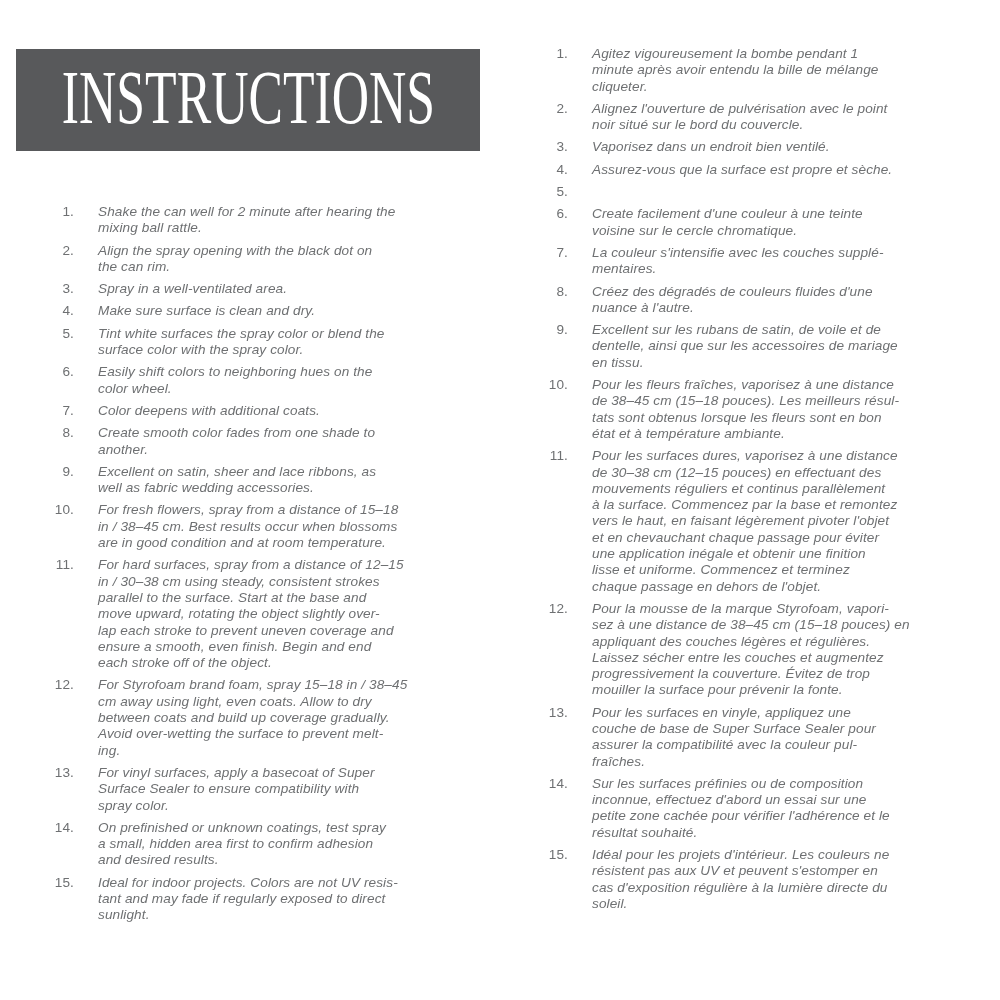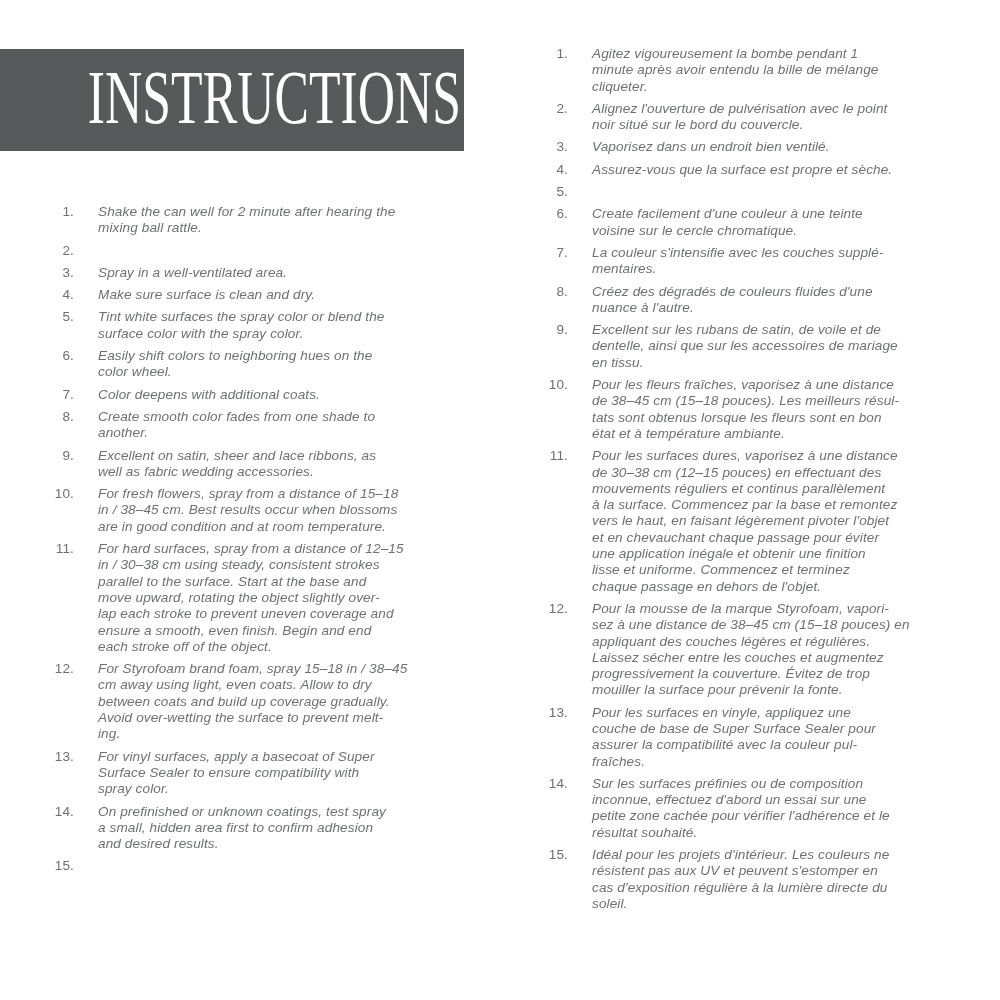--- a/index.html
+++ b/index.html
@@ -14,28 +14,28 @@
   }
   .page {
     position: relative;
     width: 1000px;
     height: 1000px;
     background: #ffffff;
     overflow: hidden;
   }
   .header-bar {
     position: absolute;
-    left: 0;
+    left: 16px;
     top: 49px;
     width: 464px;
     height: 102px;
     background: #58595b;
     display: flex;
     align-items: center;
-    justify-content: flex-start;
+    justify-content: center;
   }
   .header-title {
     font-family: "Liberation Serif", "DejaVu Serif", serif;
     font-weight: 400;
     font-size: 76px;
     line-height: 1;
     color: #ffffff;
     white-space: nowrap;
     transform: scaleX(0.68);
     transform-origin: center center;
@@ -82,20 +82,22 @@
 
   <div class="col en" style="color: rgb(110, 112, 114);">
     <ol class="ins-list">
         <li>
     <span class="item-num">1.</span>
     <span class="item-text">Shake the can well for 2 minute after hearing the
 mixing ball rattle.</span>
   </li>
         <li>
     <span class="item-num">2.</span>
+    <span class="item-text">Align the spray opening with the black dot on
+the can rim.</span>
   </li>
         <li>
     <span class="item-num">3.</span>
     <span class="item-text">Spray in a well-ventilated area.</span>
   </li>
         <li>
     <span class="item-num">4.</span>
     <span class="item-text">Make sure surface is clean and dry.</span>
   </li>
         <li>
@@ -153,20 +155,23 @@
 spray color.</span>
   </li>
         <li>
     <span class="item-num">14.</span>
     <span class="item-text">On prefinished or unknown coatings, test spray
 a small, hidden area first to confirm adhesion
 and desired results.</span>
   </li>
         <li>
     <span class="item-num">15.</span>
+    <span class="item-text">Ideal for indoor projects. Colors are not UV resis-
+tant and may fade if regularly exposed to direct
+sunlight.</span>
   </li>
       </ol>
   </div>
 
   <div class="col fr" style="color: rgb(110, 112, 114);">
     <ol class="ins-list">
         <li>
     <span class="item-num">1.</span>
     <span class="item-text">Agitez vigoureusement la bombe pendant 1
 minute après avoir entendu la bille de mélange

